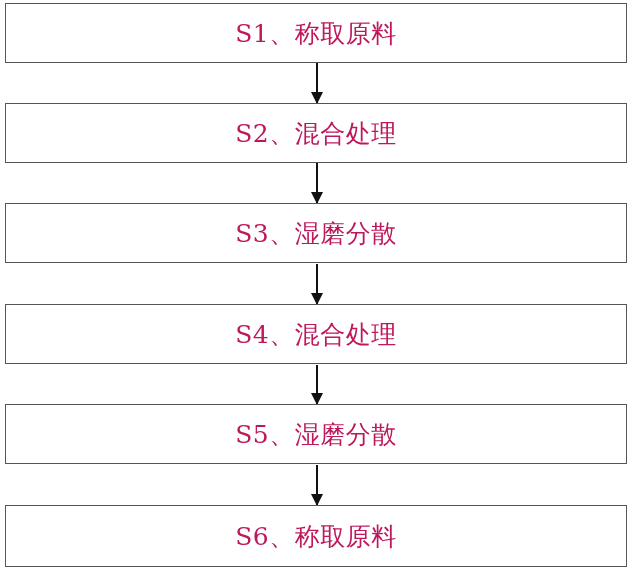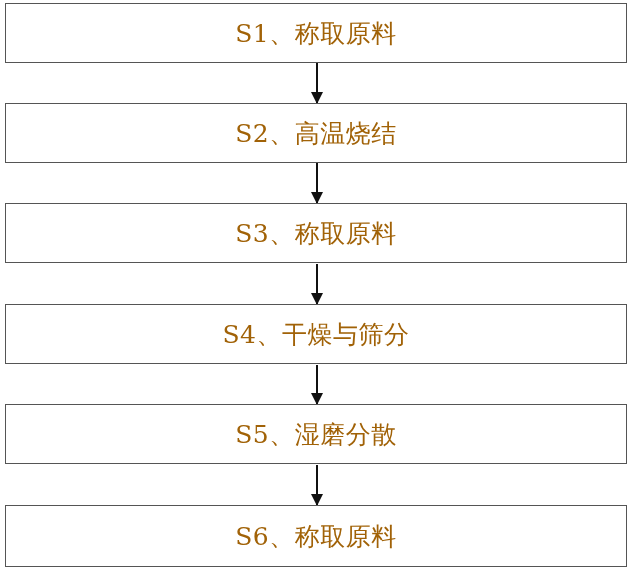--- a/index.html
+++ b/index.html
@@ -3,49 +3,49 @@
   <meta charset="utf-8">
   <style>
     html, body { margin: 0; padding: 0; background: #ffffff; }
     body { width: 635px; height: 574px; position: relative; overflow: hidden;
            font-family: "DejaVu Serif", "Liberation Serif", serif; }
     .step {
       position: absolute; left: 5px; width: 620px; height: 58px;
       border: 1.5px solid #555; background: #fff; box-sizing: content-box;
       display: flex; align-items: center; justify-content: center;
     }
-    .step span { font-size: 25px; color: #a16207; letter-spacing: 0.5px; }
+    .step span { font-size: 25px; color: #be185d; letter-spacing: 0.5px; }
     .arrow { position: absolute; left: 316px; width: 2px; background: #111; }
     .arrow::after {
       content: ""; position: absolute; left: -5px; bottom: -1px;
       border-left: 6px solid transparent; border-right: 6px solid transparent;
       border-top: 12px solid #111;
     }
   </style>
 </head>
 <body>
 
 <div>
   <div class="step" style="top:3px">
     <span>S1、称取原料</span>
   </div>
   <div class="arrow" style="top:63px;height:40px"></div>
 
   <div class="step" style="top:103px">
-    <span>S2、高温烧结</span>
+    <span>S2、混合处理</span>
   </div>
   <div class="arrow" style="top:163px;height:40px"></div>
 
   <div class="step" style="top:203px">
-    <span>S3、称取原料</span>
+    <span>S3、湿磨分散</span>
   </div>
   <div class="arrow" style="top:264px;height:40px"></div>
 
   <div class="step" style="top:304px">
-    <span>S4、干燥与筛分</span>
+    <span>S4、混合处理</span>
   </div>
   <div class="arrow" style="top:365px;height:39px"></div>
 
   <div class="step" style="top:404px">
     <span>S5、湿磨分散</span>
   </div>
   <div class="arrow" style="top:465px;height:40px"></div>
 
   <div class="step" style="top:505px;height:60px">
     <span>S6、称取原料</span>

